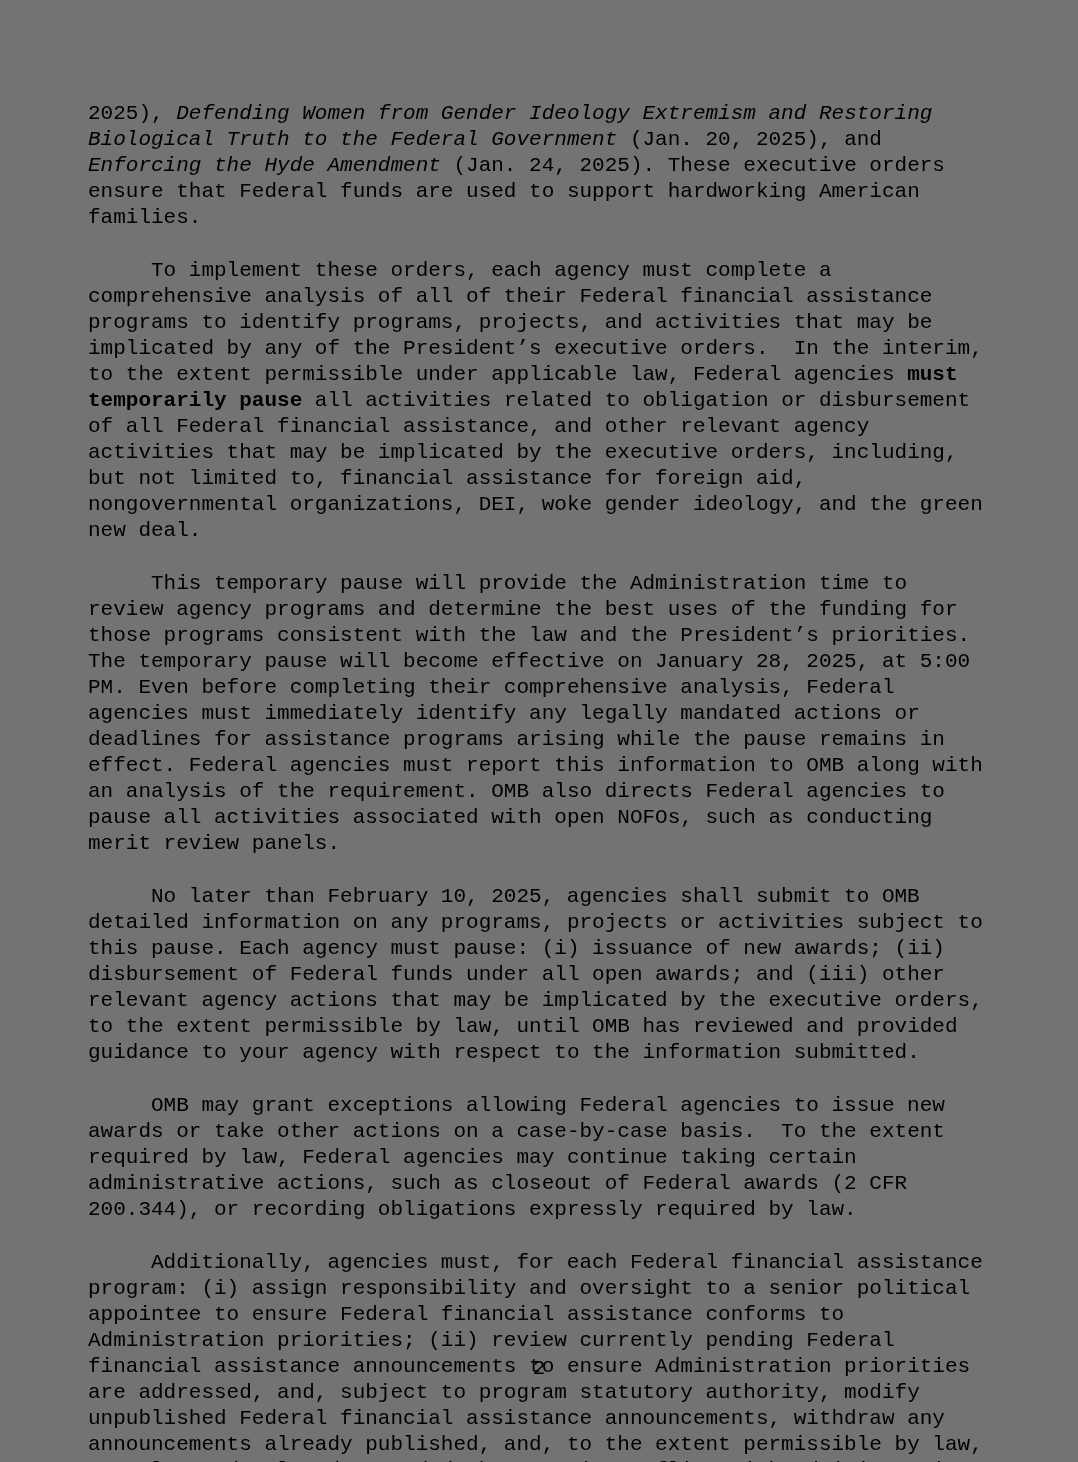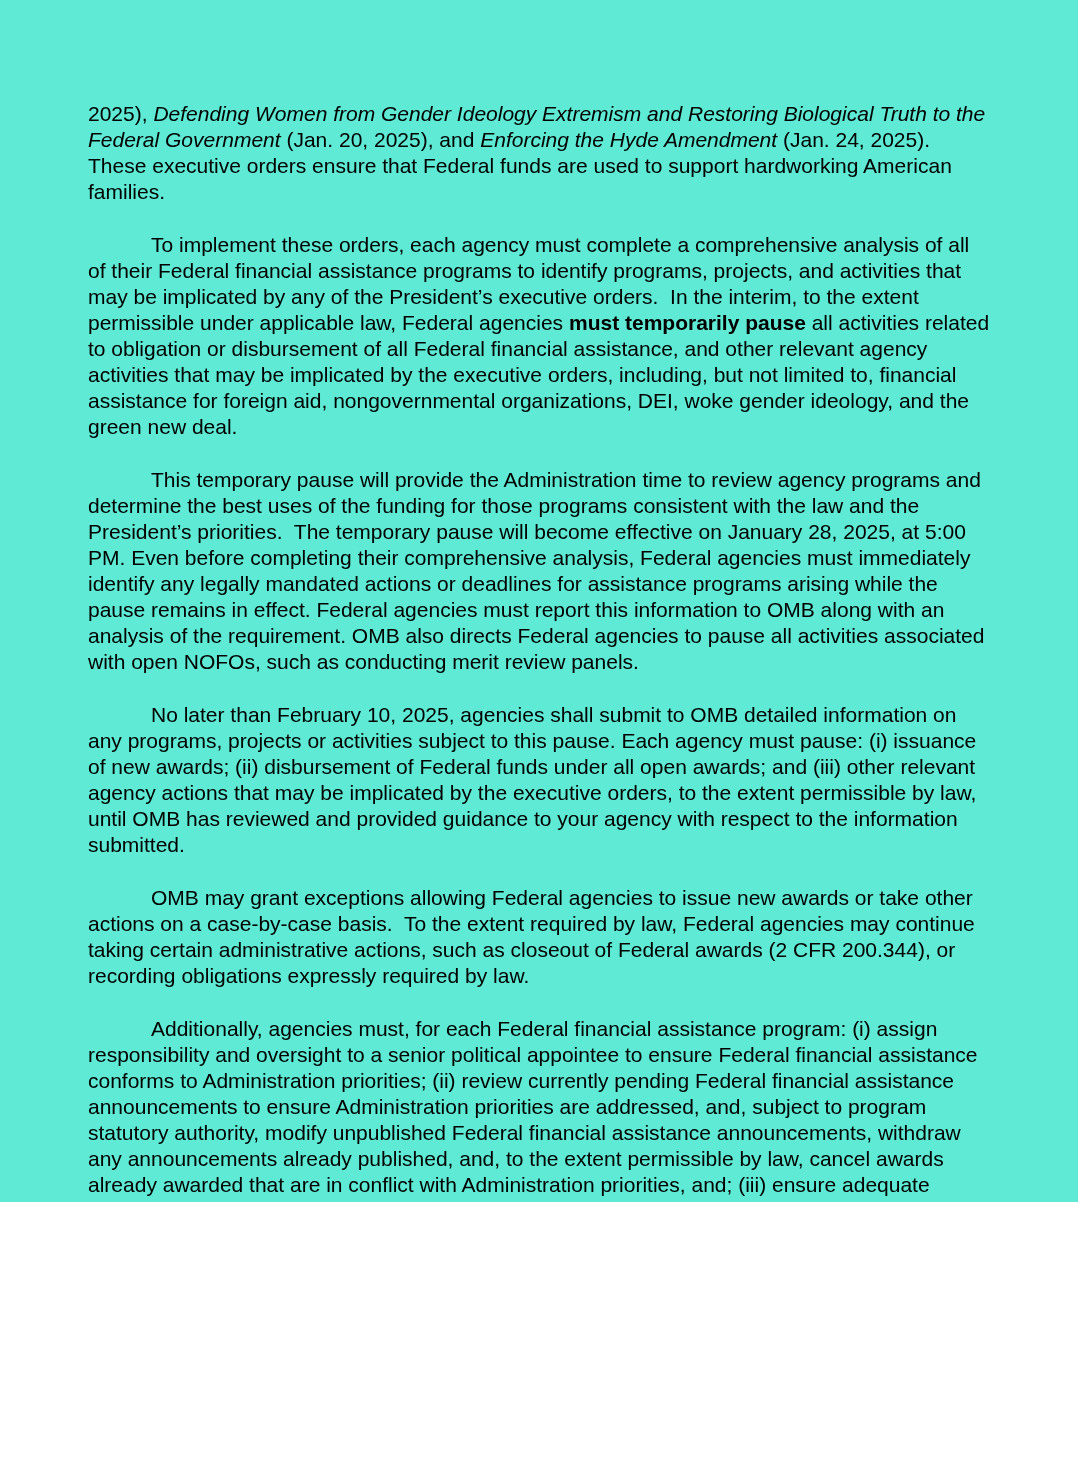--- a/index.html
+++ b/index.html
@@ -3,24 +3,24 @@
 <meta charset="utf-8">
 <style>
   html, body {
     margin: 0;
     padding: 0;
     background: #ffffff;
   }
   .page {
     position: relative;
     width: 1078px;
-    height: 1202px;
-    background: #5eead4;
+    height: 1462px;
+    background: #737373;
     color: #000000;
-    font-family: Liberation Sans, sans-serif;
+    font-family: Liberation Mono, monospace;
     overflow: hidden;
   }
   .doc-body {
     position: absolute;
     left: 88px;
     top: 101px;
     width: 902px;
   }
   p.doc-para {
     margin: 0 0 27px 0;

